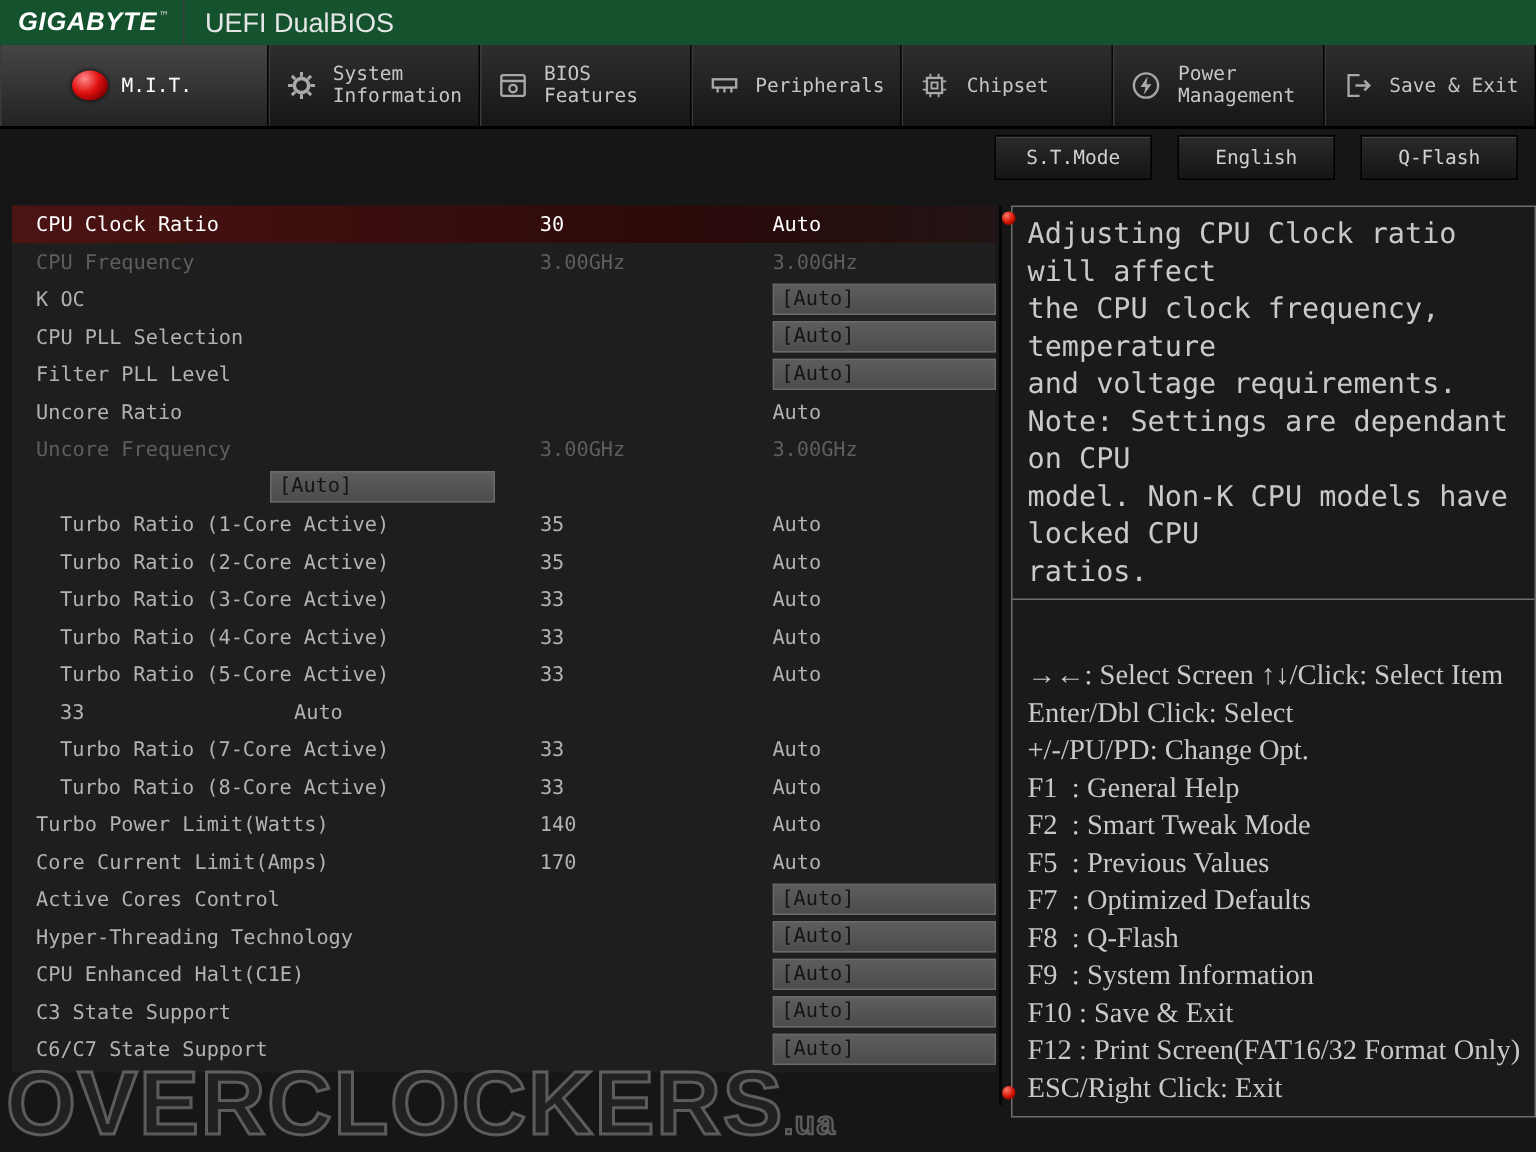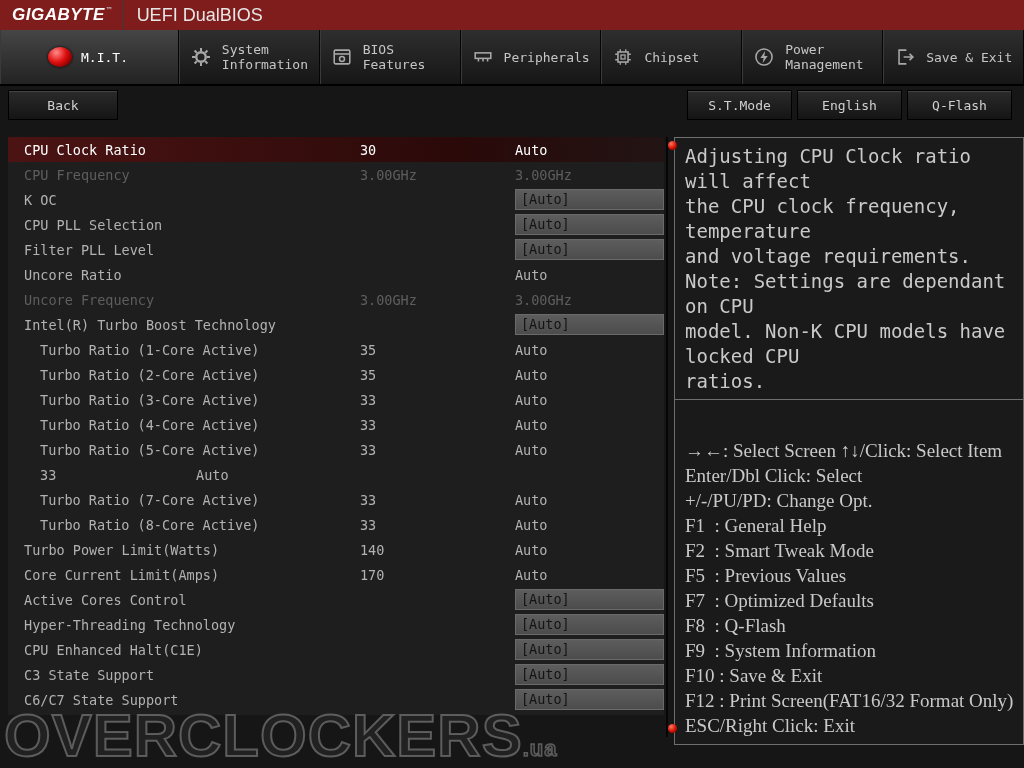--- a/index.html
+++ b/index.html
@@ -1,37 +1,37 @@
 <!DOCTYPE html>
 <html><head>
 <meta charset="utf-8">
 <style>
   html,body{margin:0;padding:0;}
   body{width:1024px;height:768px;background:#161616;font-family:"DejaVu Sans Mono",monospace;overflow:hidden;position:relative;}
 
   
-  .topbar{height:30px;background:#7f1d1d;display:flex;align-items:center;text-align:center;}
+  .topbar{height:30px;background:#14532d;display:flex;align-items:center;text-align:center;}
   .brand{font-family:"Liberation Sans",sans-serif;font-weight:bold;font-style:italic;color:#fff;font-size:17px;letter-spacing:.5px;margin-left:12px;}
   .tm{color:#cfcfcf;font-size:8px;margin:-9px 0 0 2px;}
   .vsep{width:1px;height:30px;background:#3c3c3c;margin-left:10px;}
   .fwtitle{color:#e6e6e6;font-size:18px;margin-left:14px;font-family:"Liberation Sans",sans-serif;}
 
   
   .tabs{height:54px;display:flex;background:linear-gradient(#2e2e2e,#161616);border-bottom:2px solid #000;}
   .tab{flex:1;display:flex;align-items:center;gap:9px;padding-left:10px;color:#c6c6c6;font-size:13px;cursor:default;border-right:1px solid #050505;box-shadow:inset 1px 0 0 #3a3a3a;}
   .tab.active{background:linear-gradient(#454545,#232323);color:#fff;padding-left:48px;}
   .tablabel{white-space:pre-line;line-height:15px;}
   .tabicon{width:24px;height:24px;flex:0 0 24px;display:flex;align-items:center;justify-content:center;}
   .icon-mit-sphere-icon{width:20px;height:20px;border-radius:50%;background:radial-gradient(circle at 35% 28%,#ff8a8a 0%,#e01010 45%,#8f0000 75%,#3f0000 100%);box-shadow:0 0 3px #000;}
 
   
   .toolbar{height:30px;margin:4px 12px 0 8px;display:flex;align-items:center;}
   .btn{height:30px;background:linear-gradient(#2a2a2a,#151515);border:1px solid #000;box-shadow:inset 0 1px 0 #454545;color:#d0d0d0;font-size:13px;font-family:"DejaVu Sans Mono",monospace;display:flex;align-items:center;justify-content:center;box-sizing:border-box;}
   .back{width:110px;}
-  .rightbtns{margin-left:auto;display:flex;gap:5px;}
+  .rightbtns{margin-left:auto;display:flex;gap:17px;}
   .rightbtns .btn{width:105px;}
 
   
   .main{margin:17px 2px 0 8px;display:flex;align-items:flex-start;}
   .settings{width:656px;height:578px;background:#1e1e1e;}
   .row{height:25px;display:flex;align-items:center;padding-left:16px;font-size:13.5px;color:#b2b2b2;white-space:pre;box-sizing:border-box;}
   .row .rlabel{width:338px;overflow:hidden;}
   .row.indent{padding-left:32px;}
   .row.indent .rlabel{width:322px;}
   .row .rvalue{width:156px;}
@@ -128,38 +128,37 @@
         <svg width="22" height="22" viewBox="0 0 24 24">
           <path d="M13.5 4.5H5.5v15h8" fill="none" stroke="#a8a8a8" stroke-width="1.7"></path>
           <path d="M10.5 12H20M17 8.5 20.5 12 17 15.5" fill="none" stroke="#a8a8a8" stroke-width="1.9"></path>
         </svg>
       </span>
       <span class="tablabel">Save &amp; Exit</span>
     </div>
   </div>
 
 <div class="toolbar">
-  <div class="btn back">Back</div>
   <div class="rightbtns" id="rightbtns">
       <div class="btn">S.T.Mode</div>
       <div class="btn">English</div>
       <div class="btn">Q-Flash</div>
     </div>
 </div>
 
 <div class="main">
   <div class="settings" id="settings">
       <div class="row selected"><span class="rlabel">CPU Clock Ratio</span><span class="rvalue">30</span><span class="rsetting">Auto</span></div>
       <div class="row disabled"><span class="rlabel">CPU Frequency</span><span class="rvalue">3.00GHz</span><span class="rsetting">3.00GHz</span></div>
       <div class="row"><span class="rlabel">K OC</span><span class="rvalue"></span><span class="rsetting boxed">[Auto]</span></div>
       <div class="row"><span class="rlabel">CPU PLL Selection</span><span class="rvalue"></span><span class="rsetting boxed">[Auto]</span></div>
       <div class="row"><span class="rlabel">Filter PLL Level</span><span class="rvalue"></span><span class="rsetting boxed">[Auto]</span></div>
       <div class="row"><span class="rlabel">Uncore Ratio</span><span class="rvalue"></span><span class="rsetting">Auto</span></div>
       <div class="row disabled"><span class="rlabel">Uncore Frequency</span><span class="rvalue">3.00GHz</span><span class="rsetting">3.00GHz</span></div>
-      <div class="row"><span class="rlabel">Intel(R) Turbo Boost Technology</span><span class="rvalue"></span><span class="rsetting boxed">[Auto]</span></div>
+      <div class="row"><span class="rvalue"></span><span class="rsetting boxed">[Auto]</span></div>
       <div class="row indent"><span class="rlabel">Turbo Ratio (1-Core Active)</span><span class="rvalue">35</span><span class="rsetting">Auto</span></div>
       <div class="row indent"><span class="rlabel">Turbo Ratio (2-Core Active)</span><span class="rvalue">35</span><span class="rsetting">Auto</span></div>
       <div class="row indent"><span class="rlabel">Turbo Ratio (3-Core Active)</span><span class="rvalue">33</span><span class="rsetting">Auto</span></div>
       <div class="row indent"><span class="rlabel">Turbo Ratio (4-Core Active)</span><span class="rvalue">33</span><span class="rsetting">Auto</span></div>
       <div class="row indent"><span class="rlabel">Turbo Ratio (5-Core Active)</span><span class="rvalue">33</span><span class="rsetting">Auto</span></div>
       <div class="row indent"><span class="rvalue">33</span><span class="rsetting">Auto</span></div>
       <div class="row indent"><span class="rlabel">Turbo Ratio (7-Core Active)</span><span class="rvalue">33</span><span class="rsetting">Auto</span></div>
       <div class="row indent"><span class="rlabel">Turbo Ratio (8-Core Active)</span><span class="rvalue">33</span><span class="rsetting">Auto</span></div>
       <div class="row"><span class="rlabel">Turbo Power Limit(Watts)</span><span class="rvalue">140</span><span class="rsetting">Auto</span></div>
       <div class="row"><span class="rlabel">Core Current Limit(Amps)</span><span class="rvalue">170</span><span class="rsetting">Auto</span></div>

